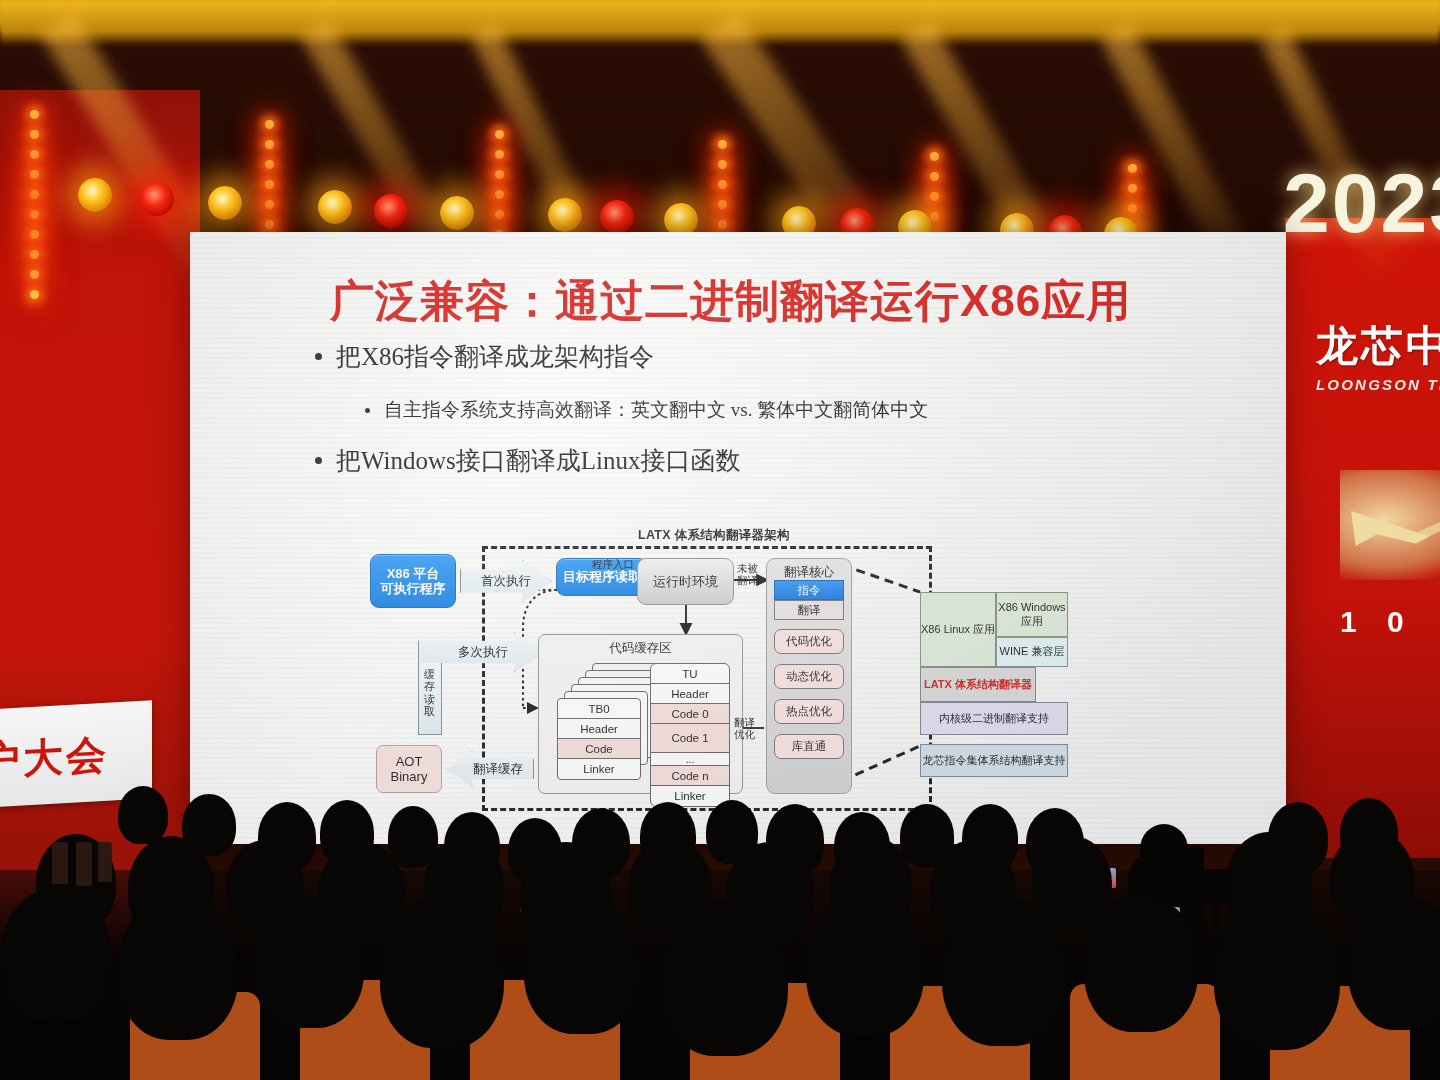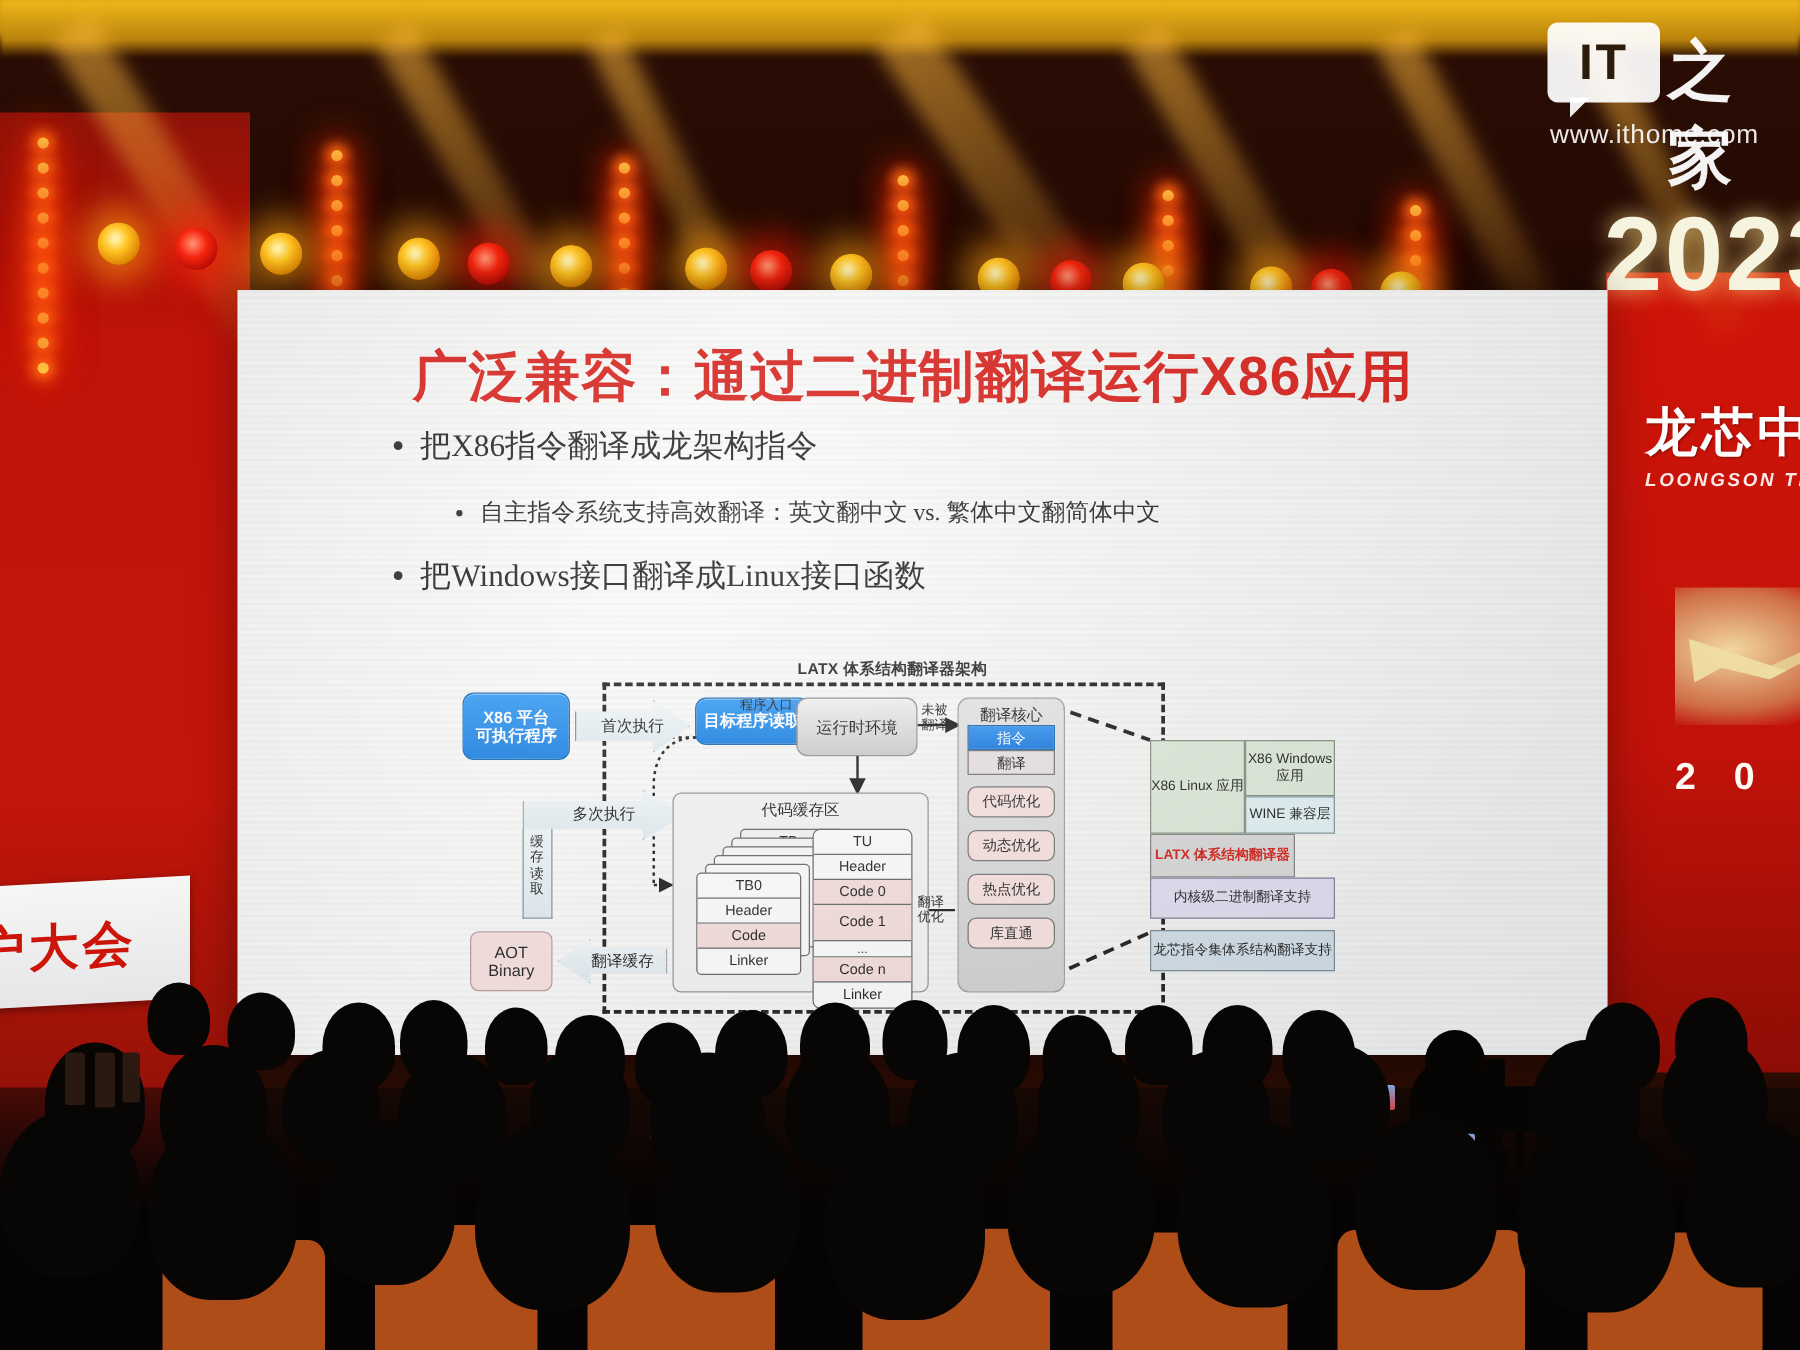--- a/index.html
+++ b/index.html
@@ -327,21 +327,21 @@
   <div class="lamp amber" style="left:1000px;top:213px;"></div>
   <div class="lamp red" style="left:1048px;top:215px;"></div>
   <div class="lamp amber" style="left:1104px;top:217px;"></div>
 
   <div class="year-2023">2023</div>
   <div class="loongson-logo">
     <div class="cn">龙芯中科</div>
     <div class="en">LOONGSON TECHNOLOGY</div>
   </div>
   <div class="banner-emblem"></div>
-  <div class="banner-year2">2 0</div>
+  <div class="banner-year2">1 0</div>
 
   <div class="left-sign">
     <span>户大会</span>
   </div>
 
   <div class="screen">
 
     <div class="slide-title">广泛兼容：通过二进制翻译运行X86应用</div>
 
     <div class="bullet l1" style="top:108px;">
@@ -553,21 +553,14 @@
     <div class="head" style="left:942px; bottom:34px; width:124px; height:150px;"></div>
     <div class="head" style="left:1084px;bottom:48px; width:114px; height:138px;"></div>
     <div class="head" style="left:1214px;bottom:30px; width:126px; height:154px;"></div>
     <div class="head" style="left:1348px;bottom:50px; width:110px; height:134px;"></div>
 
     <div class="bottle" style="left:52px; bottom:196px; width:16px; height:42px;"></div>
     <div class="bottle" style="left:76px; bottom:194px; width:16px; height:44px;"></div>
     <div class="bottle" style="left:98px; bottom:198px; width:14px; height:40px;"></div>
   </div>
 
-  <div style="position:absolute; left:1234px; top:18px; width:190px; height:110px;">
-    <div style="position:absolute; left:4px; top:0px; width:90px; height:64px; background:rgba(255,255,255,.93); border-radius:8px;"></div>
-    <div style="position:absolute; left:22px; top:60px; width:0; height:0; border-left:16px solid rgba(255,255,255,.93); border-bottom:16px solid transparent;"></div>
-    <div style="position:absolute; left:4px; top:0px; width:90px; height:64px; display:flex; align-items:center; justify-content:center; font-size:40px; font-weight:bold; color:#2d1c09; letter-spacing:2px;">IT</div>
-    <div style="position:absolute; left:100px; top:4px; font-size:52px; font-weight:bold; color:rgba(255,255,255,.95); font-family:'DejaVu Sans', sans-serif;">之家</div>
-    <div style="position:absolute; left:6px; top:78px; font-size:21px; color:rgba(255,255,255,.9); letter-spacing:.6px;">www.ithome.com</div>
-  </div>
 
 </div>
 
 </body></html>

